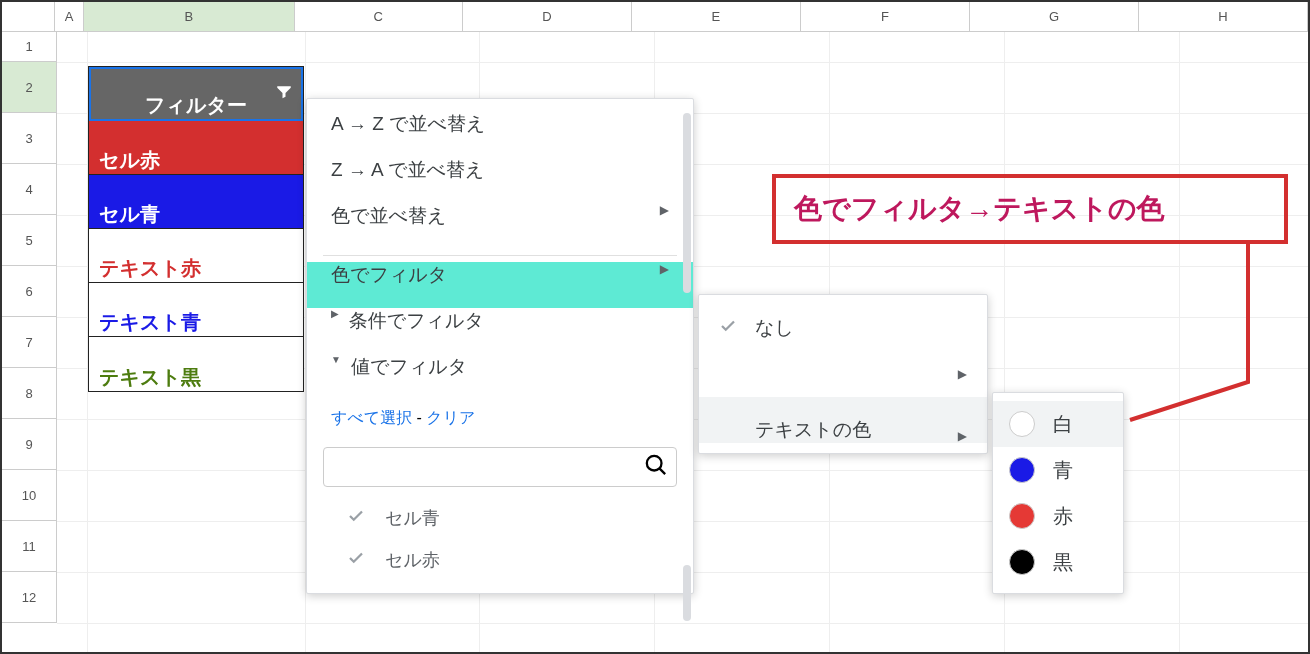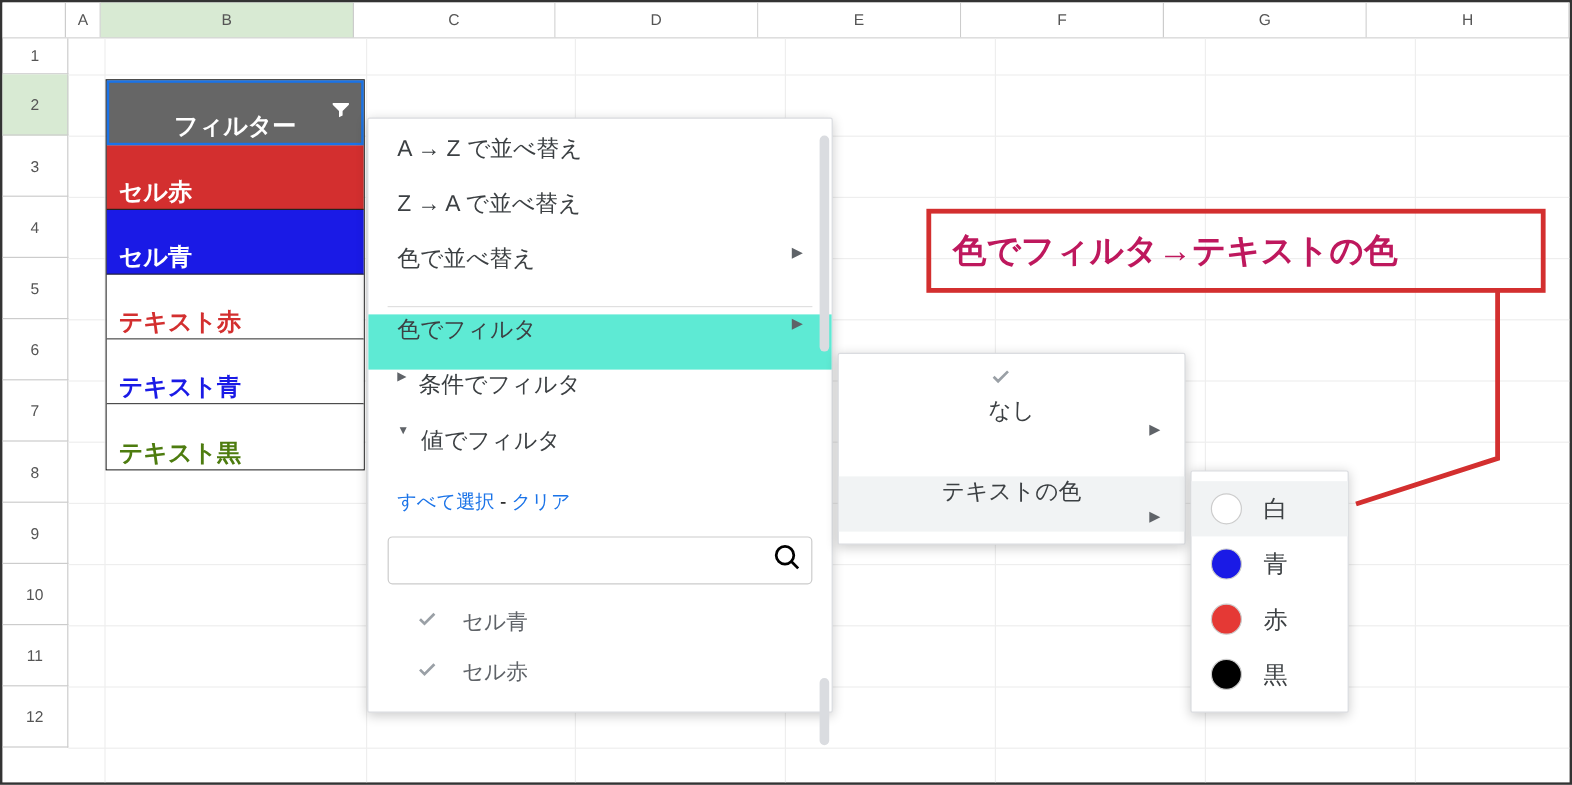--- a/index.html
+++ b/index.html
@@ -41,22 +41,22 @@
 .fm-search input { width: 100%; height: 40px; border: 1px solid #ccc; border-radius: 4px; padding: 0 40px 0 12px; font-size: 15px; }
 .fm-search .si { position: absolute; right: 10px; top: 50%; transform: translateY(-50%); }
 .fm-val { display: flex; align-items: center; height: 42px; padding: 0 40px; font-size: 18px; color: #5f6368; }
 .fm-val .chk { margin-right: 20px; color: #9aa0a6; }
 .fm-scroll { position: absolute; right: 2px; top: 14px; width: 8px; height: 510px; }
 .fm-scroll .thumb1 { position: absolute; top: 0; width: 8px; height: 180px; background: #dadce0; border-radius: 4px; }
 .fm-scroll .thumb2 { position: absolute; top: 452px; width: 8px; height: 56px; background: #dadce0; border-radius: 4px; }
 
 
 .submenu1 { position: absolute; left: 696px; top: 292px; width: 290px; background: #fff; border: 1px solid #dadce0; border-radius: 2px; box-shadow: 0 2px 10px rgba(0,0,0,.2); padding: 10px 0; }
-.sm-item { display: flex; align-items: center; height: 46px; padding: 0 20px; font-size: 19px; color: #3c4043; cursor: pointer; flex-direction: column; }
-.sm-item:hover, .sm-item.hover { background: #f1f3f4; }
+.sm-item { display: flex; align-items: center; height: 46px; padding: 0 20px; font-size: 19px; color: #3c4043; cursor: pointer; }
+.sm-item:hover, .sm-item.hover { background: #f1f3f4; align-items: flex-end; }
 .sm-item .chk { margin-right: 18px; color: #9aa0a6; width: 18px; }
 .sm-item .chev { margin-left: auto; color: #5f6368; font-size: 12px; }
 
 
 .submenu2 { position: absolute; left: 990px; top: 390px; width: 132px; background: #fff; border: 1px solid #dadce0; border-radius: 2px; box-shadow: 0 2px 10px rgba(0,0,0,.2); padding: 8px 0; }
 .cl-item { display: flex; align-items: center; height: 46px; padding: 0 16px; font-size: 20px; color: #3c4043; cursor: pointer; }
 .cl-item:hover, .cl-item.hover { background: #f1f3f4; }
 .swatch { width: 26px; height: 26px; border-radius: 50%; margin-right: 18px; border: 1px solid #ccc; }
 
 

